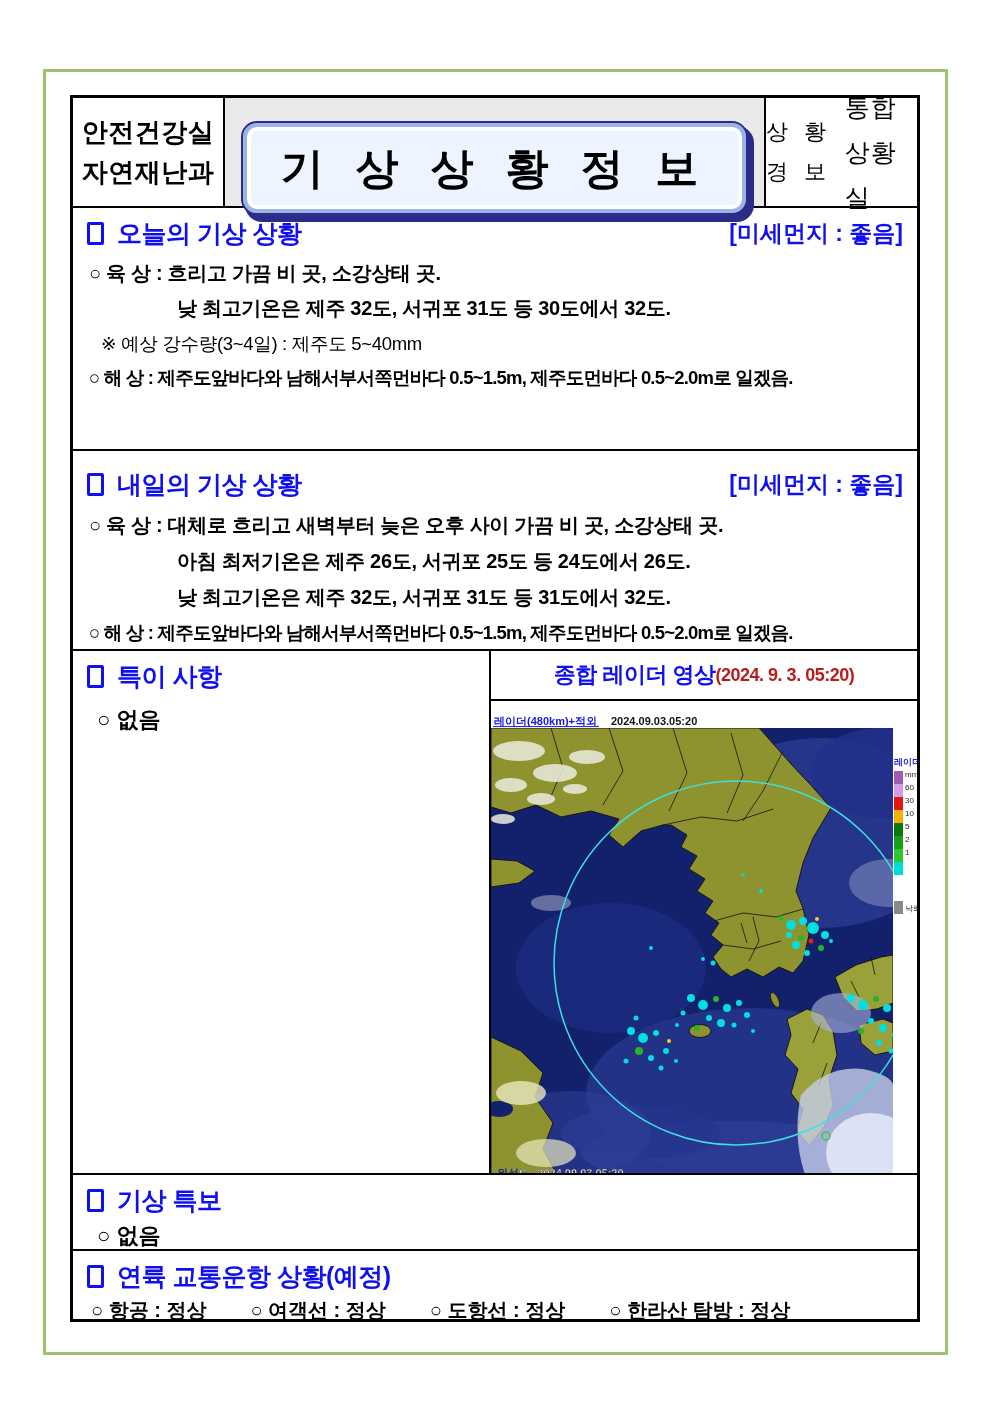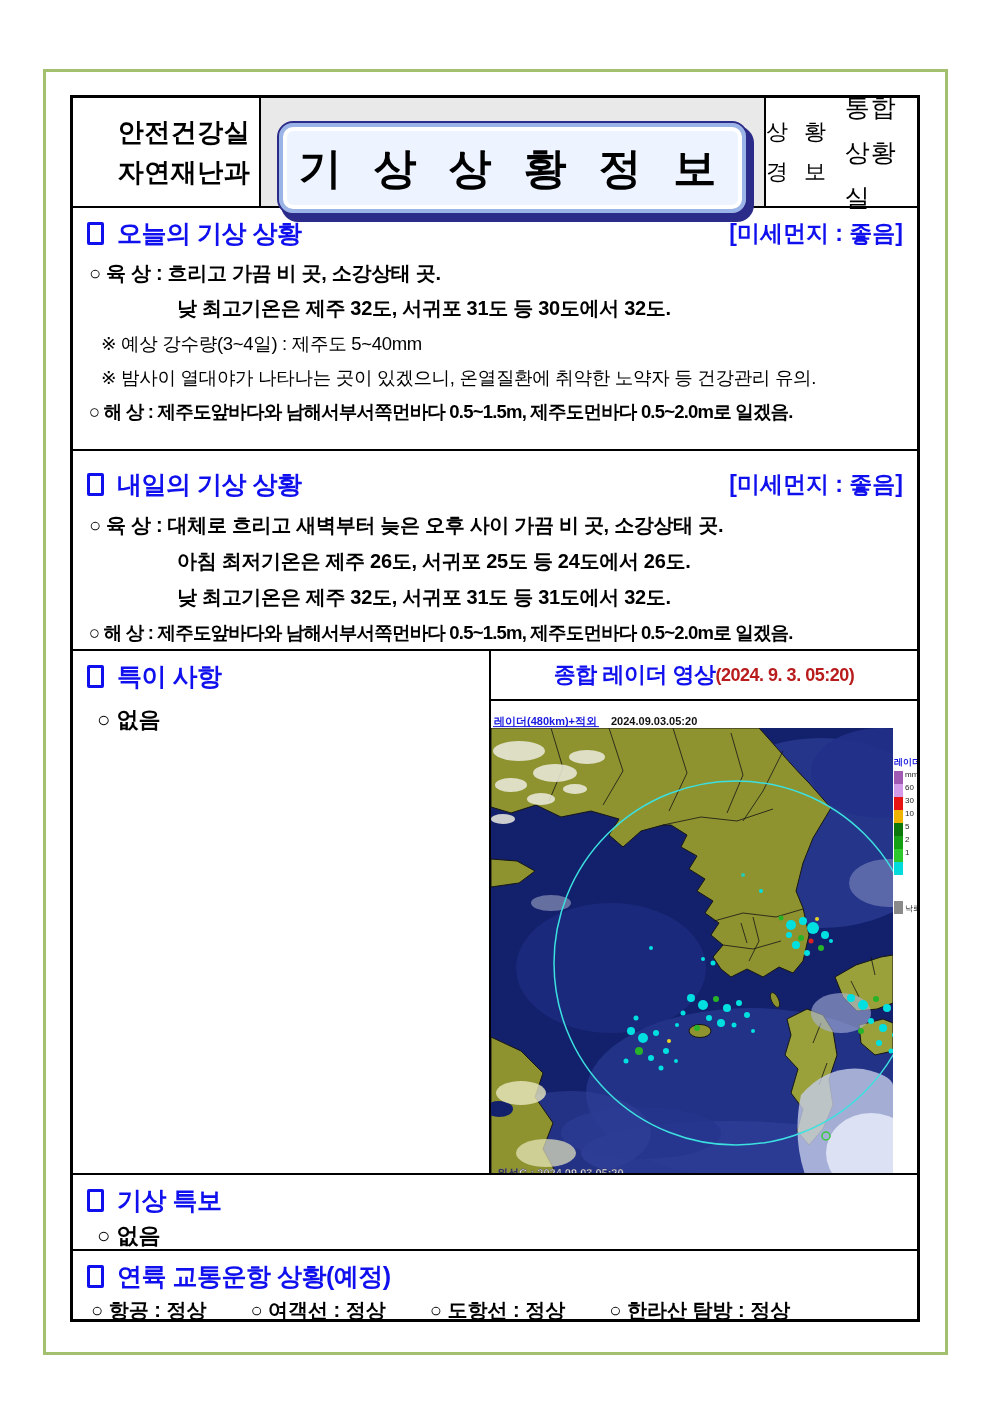--- a/index.html
+++ b/index.html
@@ -9,21 +9,21 @@
   body{width:992px; height:1403px; background:#ffffff; position:relative;
        font-family:"Liberation Sans","DejaVu Sans",sans-serif; color:#000;}
   .frame{position:absolute; left:43px; top:69px; width:905px; height:1286px;
          border:3px solid var(--green); background:#fff;}
   .doc{position:absolute; left:24px; top:23px; width:850px; height:1227px;
        border:3px solid #000; display:flex; flex-direction:column;}
   .row{border-bottom:2px solid #000;}
   .row:last-child{border-bottom:none;}
 
   
-  .hdr{height:110px; display:flex;padding-left:36px;}
+  .hdr{height:110px; display:flex;}
   .hdr-left{width:152px; border-right:2px solid #000; display:flex; flex-direction:column;
             align-items:center; justify-content:center; font-weight:bold; font-size:26px;
             line-height:1.55; letter-spacing:0.5px;}
   .hdr-center{flex:1; background:#e9e9e9; position:relative; padding:7px 10px;}
   .titlebox{position:relative; height:94px; margin:16px 6px;
             background:#eef4ff; border:2px solid var(--navy); border-radius:16px;
             box-shadow: inset 0 0 0 4px #9ab4e8, inset 0 0 0 8px #ffffff, 5px 6px 0 1px var(--navy);
             display:flex; flex-direction:column; align-items:center; justify-content:center;}
   .titlebox .big{font-size:43px; font-weight:bold; letter-spacing:10px; line-height:1.0; white-space:nowrap;}
   .titlebox .sub{font-size:22px; font-weight:bold; letter-spacing:1px; margin-top:3px; white-space:nowrap;}
@@ -93,21 +93,20 @@
 
     <div class="row sec-today">
       <div class="sec-title">
         <span class="sq"></span>
         <span class="sec-name">오늘의 기상 상황</span>
         <span class="dust">[미세먼지 : 좋음]</span>
       </div>
       <div class="line">○ 육 상 : 흐리고 가끔 비 곳, 소강상태 곳.</div>
       <div class="line indent">낮 최고기온은 제주 32도, 서귀포 31도 등 30도에서 32도.</div>
       <div class="line note">※ 예상 강수량(3~4일) : 제주도 5~40mm</div>
-      <div class="line note">※ 밤사이 열대야가 나타나는 곳이 있겠으니, 온열질환에 취약한 노약자 등 건강관리 유의.</div>
       <div class="line sea">○ 해 상 : 제주도앞바다와 남해서부서쪽먼바다 0.5~1.5m, 제주도먼바다 0.5~2.0m로 일겠음.</div>
     </div>
 
     <div class="row sec-tomorrow">
       <div class="sec-title">
         <span class="sq"></span>
         <span class="sec-name">내일의 기상 상황</span>
         <span class="dust">[미세먼지 : 좋음]</span>
       </div>
       <div class="line">○ 육 상 : 대체로 흐리고 새벽부터 늦은 오후 사이 가끔 비 곳, 소강상태 곳.</div>

